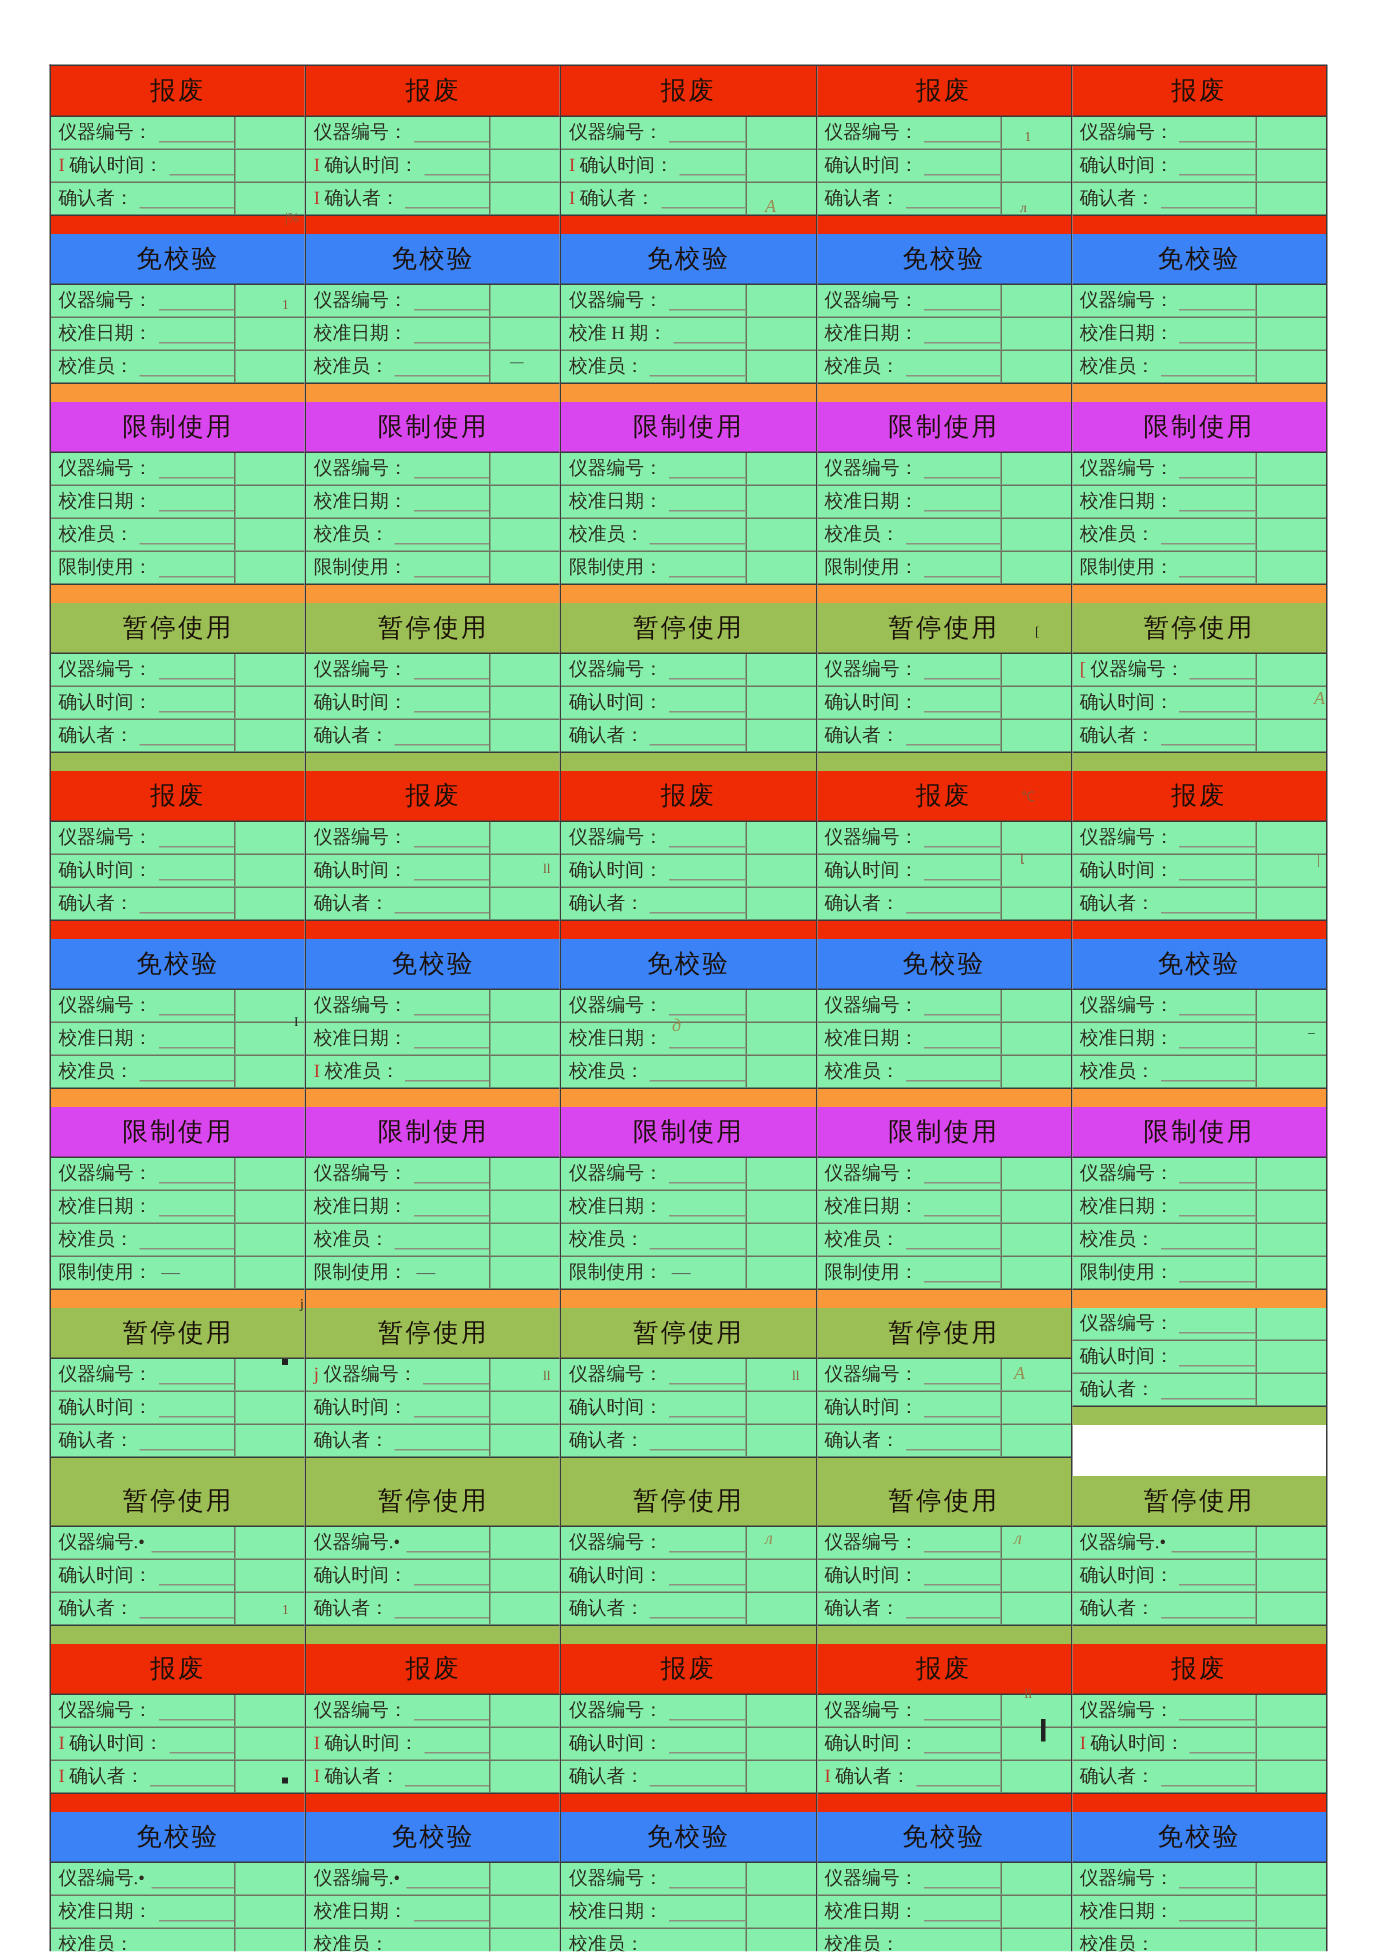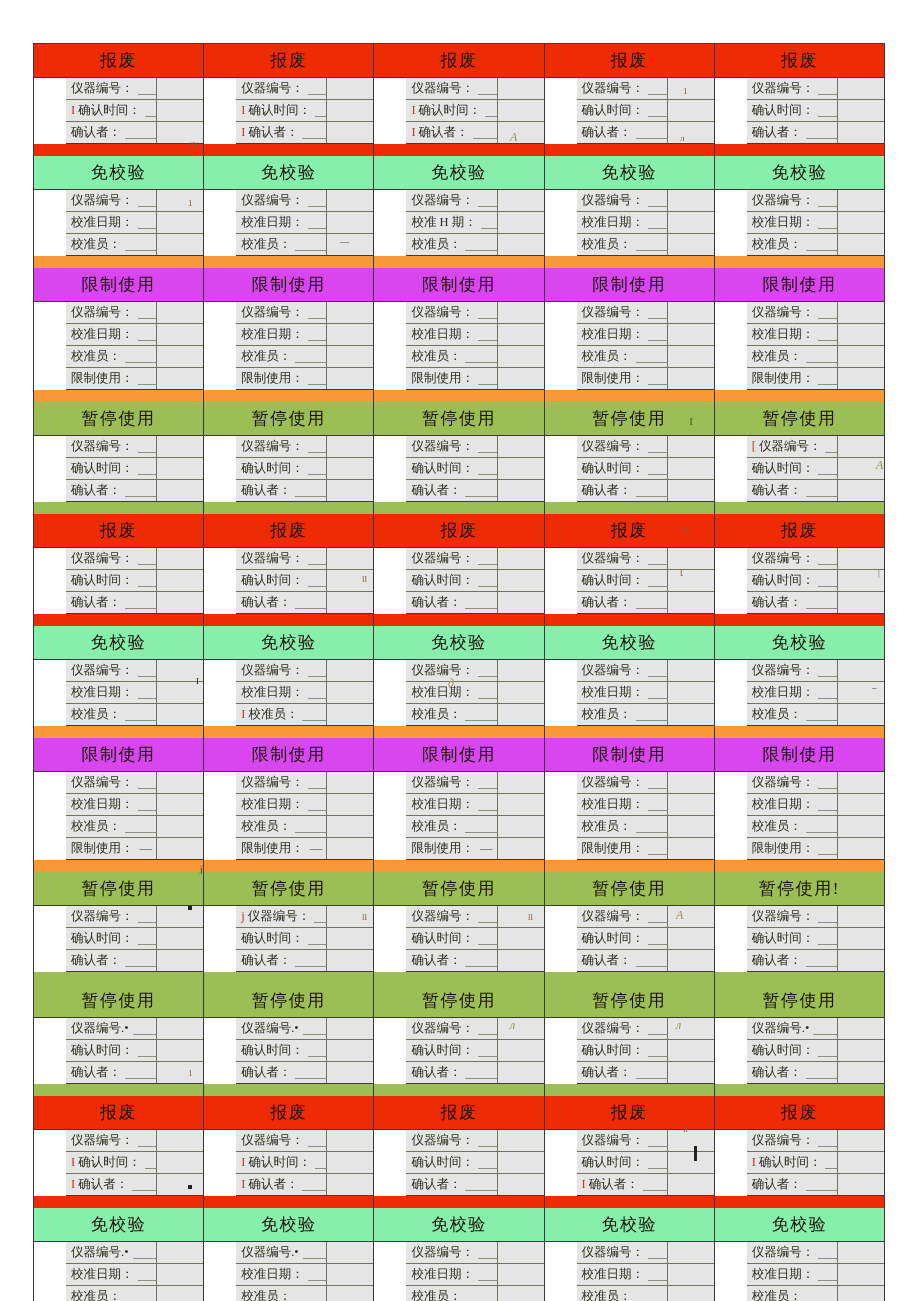--- a/index.html
+++ b/index.html
@@ -33,25 +33,25 @@
     letter-spacing:1.5px;
     color:#1a1008;
     display:flex;align-items:center;justify-content:center;
     border-bottom:1px solid #3a3a3a;
     box-sizing:border-box;
     height:34px;
     position:relative;
   }
   
   .s-red    .hd{background:#ef2b06;}
-  .s-orange .hd{background:#86efac;}
+  .s-orange .hd{background:#3b82f6;}
   .s-yellow .hd{background:#d946ef;}
   .s-green  .hd{background:#9cbf55;}
   
-  .rows{background:#e5e5e5;margin-left:32px;}
+  .rows{background:#86efac;}
   .row{
     display:flex;
     border-bottom:1px solid #6f7460;
     box-sizing:border-box;
     height:22px;
     align-items:center;
   }
   .row:last-child{border-bottom:1px solid #3a3a3a;}
   .lbl{
     flex:1 1 auto;min-width:0;
@@ -1240,21 +1240,20 @@
               <div class="lbl">
                 <span>确认者：</span>
                 <span class="ul"></span>
               </div>
               <div class="pad"></div>
             </div>
           </div>
           <div class="foot"></div>
         </div>
         <div class="card s-green">
-          <div class="hd">暂停使用!</div>
           <div class="rows">
             <div class="row">
               <div class="lbl">
                 <span>仪器编号：</span>
                 <span class="ul"></span>
               </div>
               <div class="pad"></div>
             </div>
             <div class="row">
               <div class="lbl">

